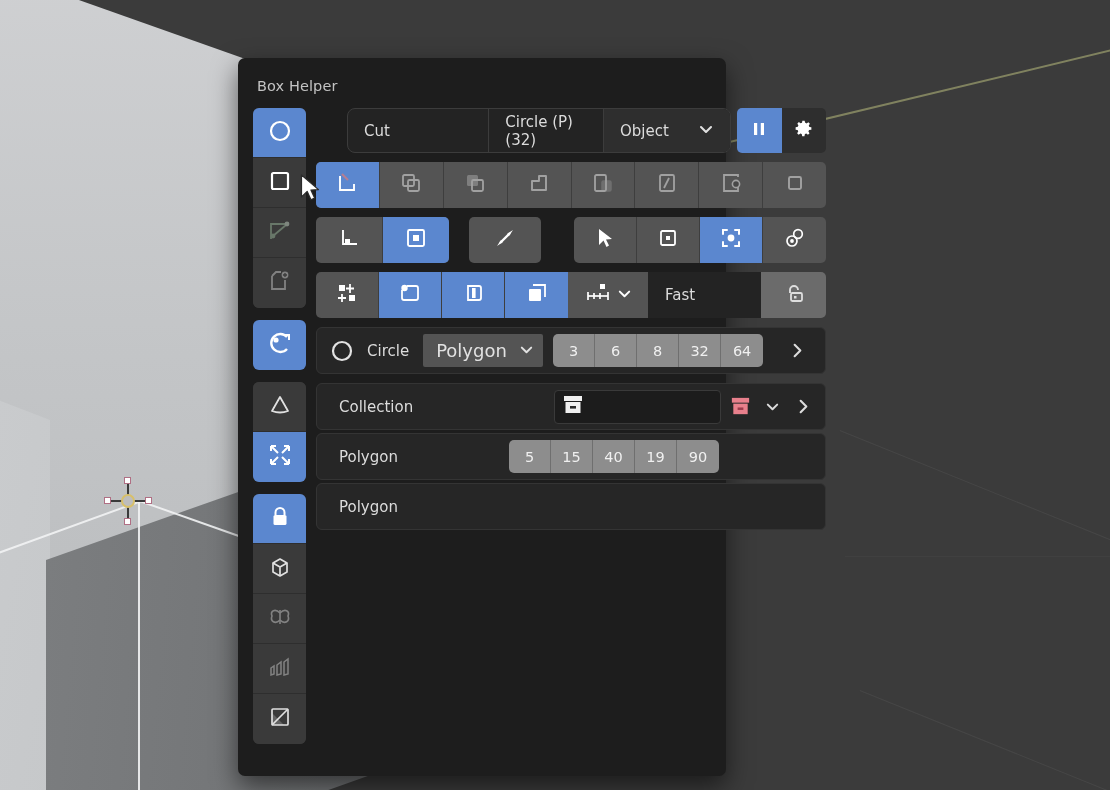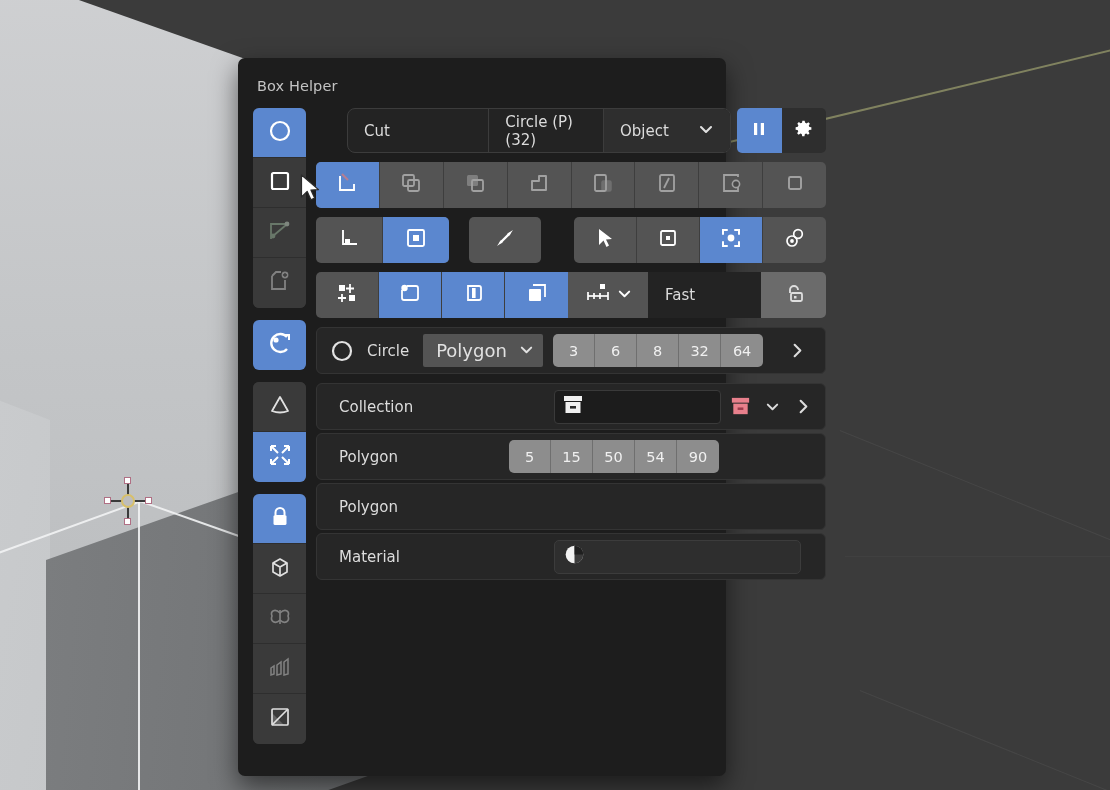--- a/index.html
+++ b/index.html
@@ -821,46 +821,32 @@
           </span>
         </div>
       </div>
 
       <div class="prop-row">
         <div class="prop-label">Polygon</div>
         <div class="prop-value" style="justify-content:center; padding-right:106px;">
           <div id="rot-strip">
               <div class="num-btn">5</div>
               <div class="num-btn">15</div>
-              <div class="num-btn">50</div>
-              <div class="num-btn">54</div>
+              <div class="num-btn">40</div>
+              <div class="num-btn">19</div>
               <div class="num-btn">90</div>
             </div>
         </div>
       </div>
 
 
       <div class="prop-row">
         <div class="prop-label">Polygon</div>
       </div>
 
-      <div class="prop-row" style="margin-bottom:0;">
-        <div class="prop-label">Material</div>
-        <div class="prop-value">
-          <div id="material-field">
-            <span>
-              <svg width="23" height="23" viewBox="0 0 24 24">
-                <circle cx="12" cy="12" r="9.2" fill="#f2f2f2"></circle>
-                <path d="M12 2.8 A9.2 9.2 0 0 1 12 21.2 Z" fill="#1b1b1b" opacity=".85"></path>
-                <path d="M12 12 L12 2.8 A9.2 9.2 0 0 1 21.2 12 Z" fill="#1b1b1b" opacity=".85"></path>
-              </svg>
-            </span>
-          </div>
-        </div>
-      </div>
 
     </div>
 
   </div>
 </div>
 
 <div id="mouse-cursor">
   <svg width="21" height="30" viewBox="0 0 21 30">
     <path d="M1.5 1 L1.5 23 L7.2 17.4 L11 25.8 L14.6 24.1 L10.9 16.1 L18.5 15.6 Z" fill="#ffffff" stroke="#2b2b2b" stroke-width="1.2" stroke-linejoin="round"></path>
   </svg>

